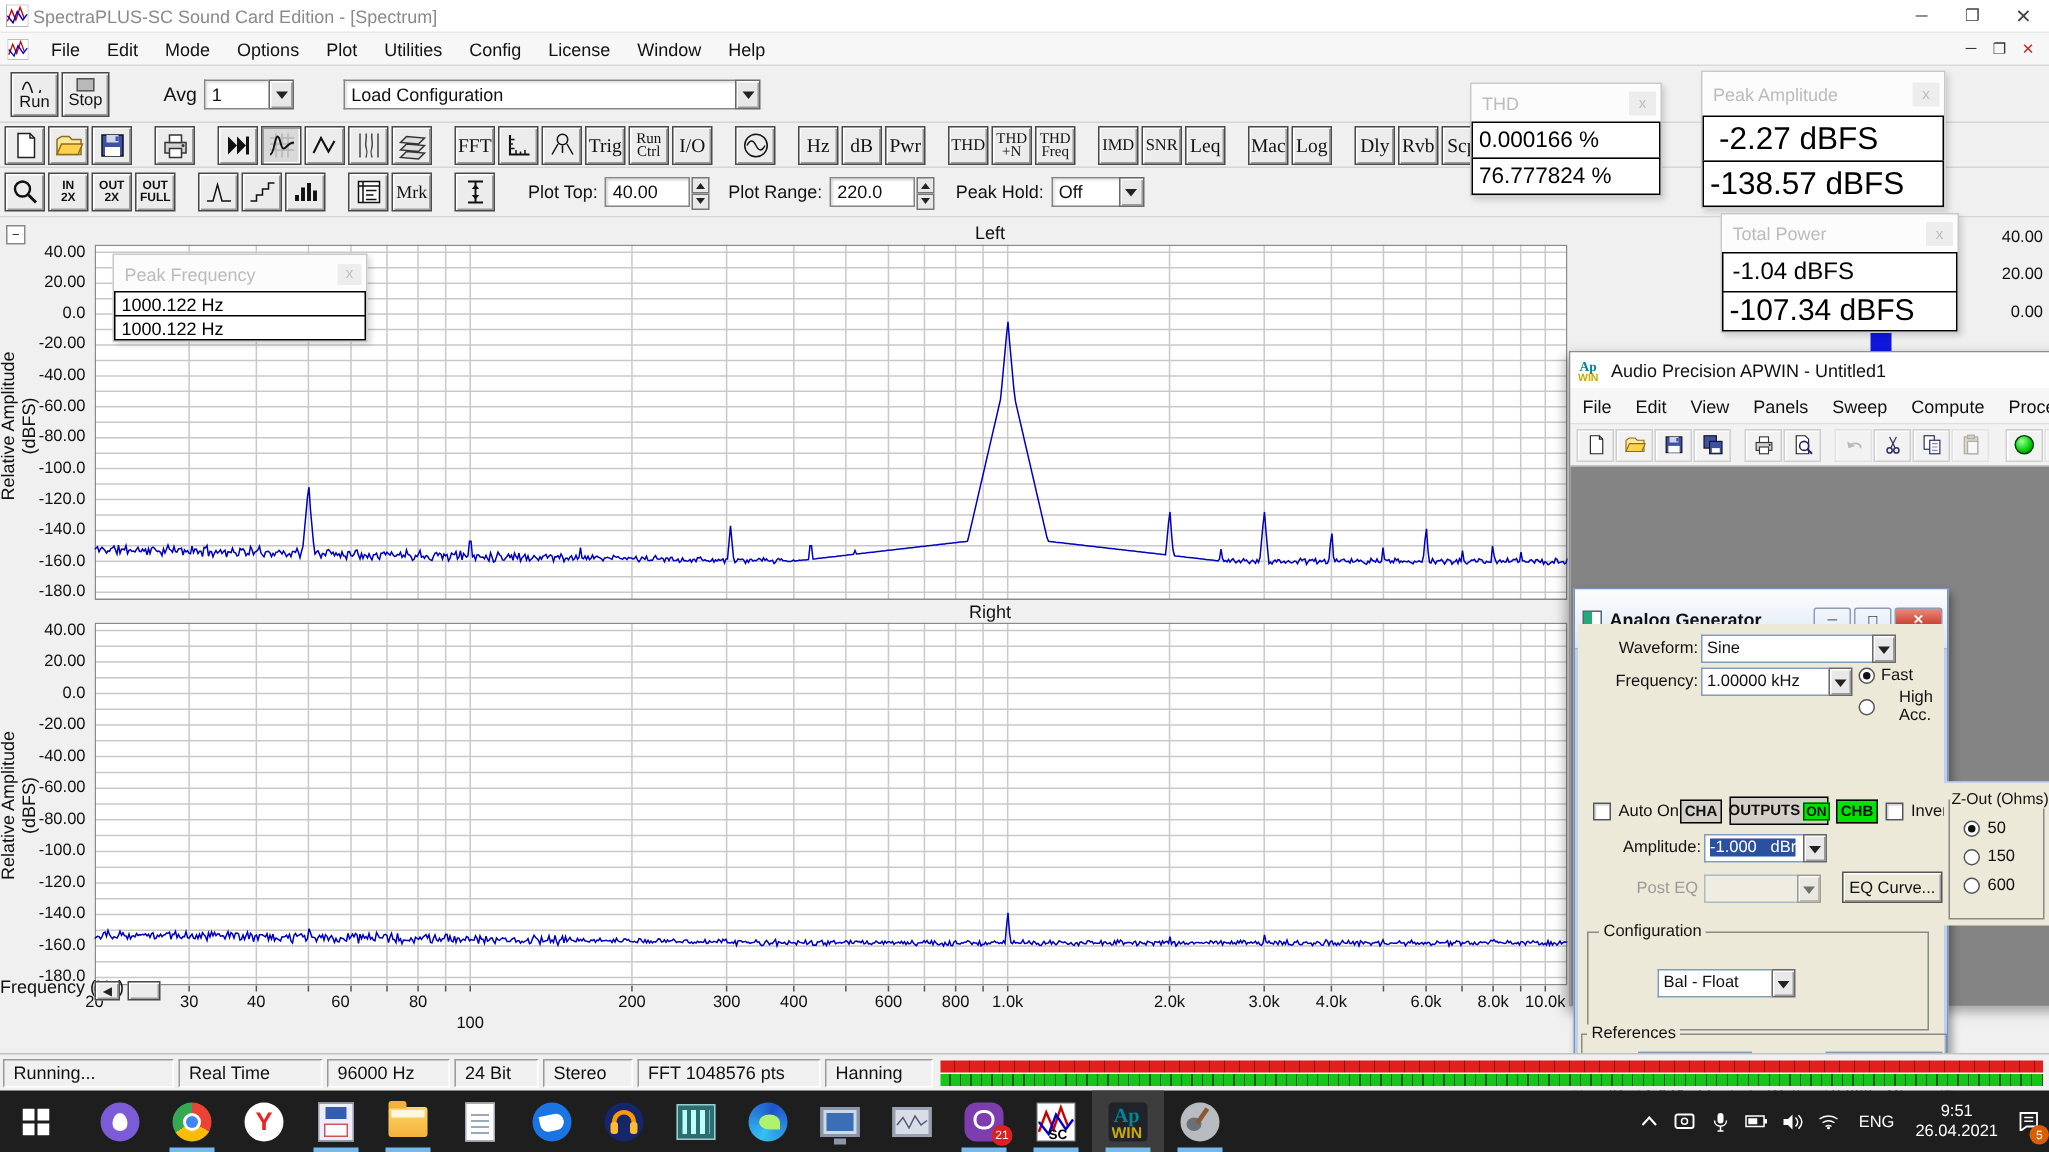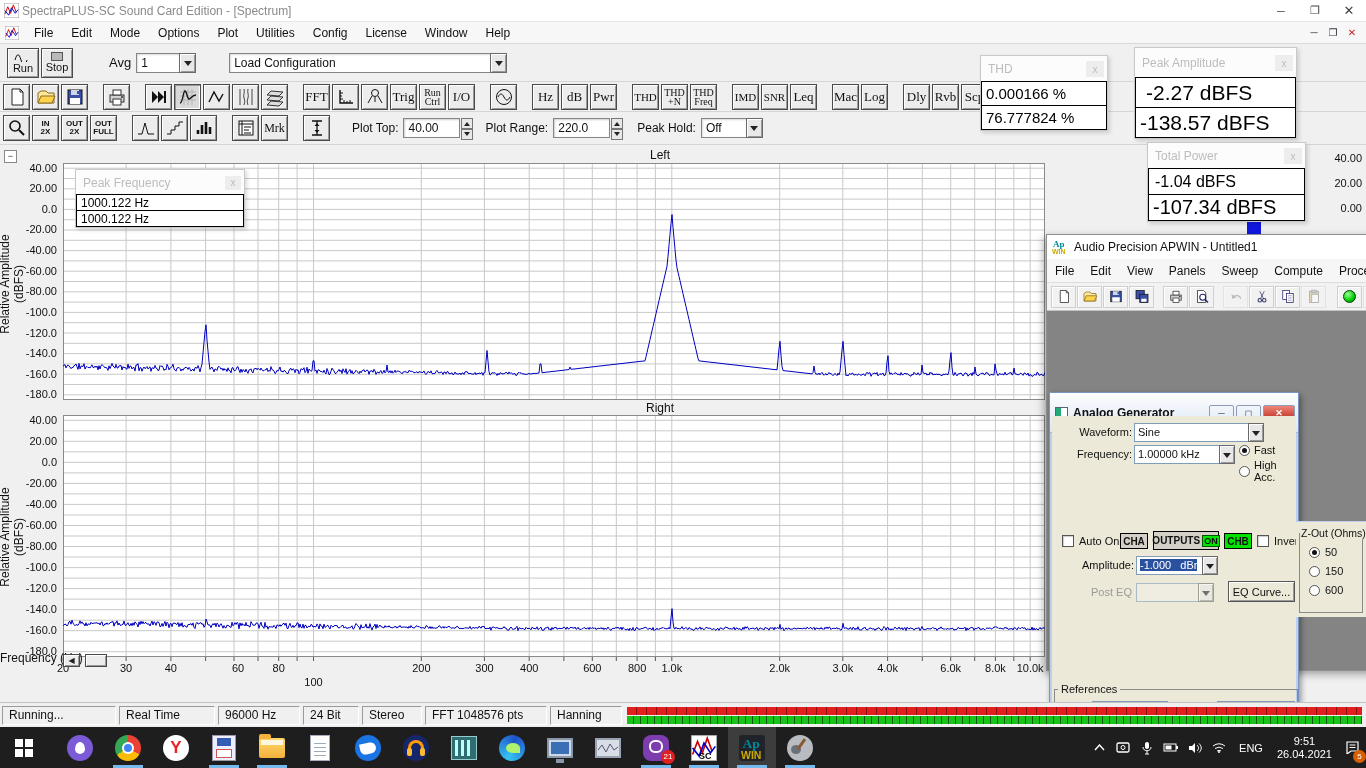--- a/index.html
+++ b/index.html
@@ -471,21 +471,21 @@
         <path d="M0 210.7L1 209.9L2 209.2L3 209.4L4 211.0L5 209.6L6 206.8L7 206.4L8 209.2L9 205.2L10 208.1L11 209.6L12 210.8L13 209.5L14 209.9L15 210.4L16 208.6L17 205.8L18 208.5L19 206.9L20 208.8L21 208.9L22 211.0L23 207.7L24 210.9L25 209.1L26 208.9L27 209.6L28 207.3L29 208.7L30 208.1L31 208.3L32 207.8L33 208.2L34 207.5L35 208.9L36 207.9L37 210.0L38 207.5L39 206.8L40 210.8L41 210.5L42 208.5L43 209.4L44 207.8L45 209.5L46 208.4L47 208.2L48 207.0L49 207.2L50 206.4L51 211.2L52 207.8L53 208.1L54 205.9L55 210.1L56 208.0L57 210.0L58 210.6L59 209.3L60 209.4L61 206.0L62 210.0L63 210.5L64 209.0L65 207.7L66 210.4L67 210.8L68 208.3L69 210.7L70 207.8L71 210.3L72 206.8L73 208.1L74 209.3L75 212.0L76 206.9L77 209.6L78 206.2L79 208.8L80 206.6L81 208.8L82 207.7L83 207.5L84 209.1L85 208.9L86 209.0L87 211.0L88 208.4L89 206.1L90 210.0L91 206.7L92 207.6L93 210.4L94 207.1L95 207.0L96 207.6L97 211.8L98 211.2L99 208.4L100 211.4L101 208.8L102 206.4L103 211.1L104 207.2L105 208.4L106 212.8L107 209.0L108 208.4L109 211.7L110 208.2L111 208.2L112 208.2L113 209.0L114 209.6L115 207.5L116 211.8L117 208.4L118 211.1L119 207.7L120 212.2L121 210.4L122 210.9L123 211.6L124 212.3L125 209.5L126 209.6L127 209.4L128 208.5L129 210.3L130 207.9L131 212.3L132 213.6L133 208.6L134 207.3L135 209.1L136 208.6L137 208.0L138 207.6L139 209.5L140 208.7L141 212.3L142 210.8L143 204.1L144 206.8L145 209.9L146 209.9L147 210.2L148 212.7L149 210.0L150 208.6L151 210.1L152 208.2L153 211.8L154 208.1L155 209.2L156 212.0L157 210.0L158 208.7L159 210.6L160 213.2L161 210.6L162 212.7L163 212.9L164 210.1L165 210.5L166 210.8L167 212.0L168 212.5L169 207.2L170 210.8L171 209.6L172 207.7L173 209.5L174 207.4L175 208.3L176 213.9L177 207.8L178 210.8L179 208.3L180 210.4L181 209.4L182 211.0L183 207.4L184 211.0L185 210.0L186 211.7L187 212.1L188 206.6L189 208.4L190 210.2L191 210.1L192 210.3L193 208.2L194 207.9L195 208.7L196 213.4L197 209.6L198 207.2L199 211.2L200 211.5L201 213.4L202 207.3L203 212.2L204 210.9L205 214.2L206 211.7L207 211.8L208 212.0L209 211.8L210 212.3L211 210.3L212 211.8L213 213.6L214 209.8L215 210.5L216 211.3L217 209.7L218 211.3L219 209.8L220 208.9L221 208.1L222 210.4L223 208.2L224 213.3L225 213.6L226 210.5L227 208.3L228 211.6L229 212.4L230 210.4L231 212.5L232 210.8L233 210.7L234 208.0L235 207.9L236 212.7L237 209.0L238 212.4L239 212.9L240 209.1L241 213.3L242 210.3L243 210.4L244 213.0L245 211.7L246 211.1L247 211.9L248 209.4L249 209.9L250 212.2L251 211.4L252 211.7L253 211.8L254 208.9L255 210.6L256 214.0L257 208.9L258 211.1L259 211.1L260 213.8L261 209.1L262 212.4L263 211.9L264 210.5L265 210.3L266 212.4L267 214.0L268 210.3L269 211.4L270 211.9L271 211.0L272 210.2L273 210.8L274 210.4L275 212.7L276 212.7L277 212.7L278 211.4L279 210.6L280 210.3L281 213.1L282 212.1L283 212.1L284 213.8L285 212.5L286 213.2L287 212.4L288 212.1L289 210.8L290 214.1L291 213.6L292 210.9L293 208.5L294 209.9L295 210.8L296 212.0L297 214.5L298 209.7L299 212.9L300 212.5L301 212.2L302 211.9L303 208.9L304 213.2L305 211.6L306 213.3L307 208.6L308 212.5L309 215.1L310 211.9L311 211.3L312 209.1L313 213.6L314 209.4L315 212.7L316 211.4L317 210.0L318 211.7L319 211.9L320 212.5L321 212.9L322 210.6L323 212.3L324 211.2L325 212.2L326 210.7L327 212.3L328 212.3L329 212.8L330 212.9L331 211.6L332 212.1L333 211.4L334 213.2L335 211.7L336 212.0L337 210.5L338 212.4L339 212.2L340 212.2L341 211.8L342 212.2L343 212.3L344 211.9L345 213.3L346 211.3L347 213.0L348 210.5L349 212.2L350 212.7L351 213.0L352 212.6L353 211.0L354 210.8L355 211.9L356 211.3L357 212.6L358 212.6L359 213.0L360 212.5L361 213.2L362 213.4L363 210.7L364 210.9L365 212.5L366 213.4L367 211.5L368 213.6L369 211.8L370 213.6L371 212.3L372 213.6L373 212.7L374 213.1L375 212.2L376 210.8L377 211.1L378 212.9L379 212.8L380 211.5L381 213.2L382 211.6L383 212.7L384 212.2L385 212.0L386 211.0L387 212.2L388 213.4L389 212.8L390 212.9L391 213.0L392 213.4L393 211.9L394 211.6L395 211.7L396 213.3L397 213.7L398 213.0L399 214.0L400 213.1L401 213.7L402 212.5L403 213.2L404 212.8L405 213.2L406 213.2L407 211.4L408 213.9L409 213.8L410 212.2L411 213.0L412 213.2L413 212.5L414 212.9L415 213.3L416 211.3L417 212.0L418 213.3L419 211.2L420 212.0L421 211.1L422 213.5L423 213.5L424 213.6L425 213.1L426 213.9L427 212.1L428 215.3L429 212.3L430 212.1L431 212.1L432 213.1L433 212.9L434 212.5L435 213.4L436 213.2L437 213.9L438 213.5L439 213.4L440 213.1L441 211.6L442 213.1L443 212.9L444 214.8L445 215.4L446 215.0L447 213.1L448 212.0L449 213.2L450 214.8L451 213.7L452 214.1L453 212.6L454 211.3L455 215.6L456 212.8L457 213.1L458 213.8L459 213.8L460 213.2L461 214.4L462 214.6L463 212.3L464 213.4L465 213.6L466 213.3L467 213.6L468 214.8L469 212.2L470 213.1L471 213.4L472 213.6L473 213.8L474 211.8L475 214.6L476 213.9L477 212.9L478 212.2L479 215.2L480 215.0L481 215.2L482 212.9L483 213.0L484 212.6L485 211.9L486 214.7L487 213.6L488 215.3L489 212.4L490 214.3L491 212.7L492 212.8L493 212.1L494 214.2L495 213.7L496 213.5L497 213.2L498 213.8L499 213.4L500 213.0L501 212.1L502 212.7L503 214.4L504 212.0L505 213.8L506 214.0L507 212.6L508 212.3L509 212.9L510 212.7L511 213.4L512 212.0L513 214.2L514 213.9L515 212.3L516 214.2L517 214.0L518 214.7L519 213.6L520 213.6L521 212.4L522 213.1L523 213.8L524 213.8L525 212.6L526 214.4L527 212.4L528 213.8L529 212.8L530 212.8L531 213.7L532 212.7L533 214.6L534 213.7L535 213.5L536 213.1L537 213.8L538 212.5L539 214.1L540 212.8L541 214.7L542 213.0L543 214.2L544 213.9L545 212.0L546 213.7L547 214.8L548 215.4L549 213.6L550 213.5L551 213.3L552 213.5L553 212.1L554 213.3L555 212.0L556 213.7L557 214.0L558 212.1L559 214.8L560 212.3L561 213.5L562 214.5L563 214.9L564 214.3L565 213.8L566 215.7L567 213.2L568 214.7L569 215.1L570 212.4L571 215.4L572 215.5L573 213.0L574 212.3L575 214.0L576 214.1L577 214.4L578 213.5L579 213.8L580 213.1L581 213.1L582 212.2L583 212.5L584 213.3L585 214.6L586 213.2L587 213.6L588 213.6L589 215.0L590 212.4L591 215.6L592 214.6L593 214.7L594 213.1L595 214.7L596 213.7L597 214.2L598 213.0L599 213.2L600 212.3L601 213.3L602 213.2L603 214.1L604 213.4L605 214.0L606 212.3L607 213.9L608 202.8L609 193.6L610 206.8L611 213.5L612 214.1L613 212.2L614 213.7L615 213.4L616 213.7L617 214.0L618 213.4L619 211.6L620 214.0L621 213.9L622 213.5L623 212.3L624 213.8L625 214.6L626 212.5L627 213.1L628 214.5L629 213.8L630 215.2L631 215.3L632 214.0L633 212.6L634 214.3L635 213.8L636 213.6L637 211.9L638 214.4L639 212.8L640 213.9L641 214.8L642 213.8L643 212.3L644 212.7L645 213.2L646 213.4L647 212.9L648 213.8L649 214.6L650 214.2L651 213.4L652 214.7L653 215.3L654 213.8L655 213.4L656 215.4L657 213.1L658 212.9L659 213.7L660 214.1L661 214.1L662 212.2L663 212.0L664 213.1L665 212.6L666 214.1L667 213.5L668 213.9L669 213.9L670 213.9L671 212.1L672 215.0L673 213.1L674 212.9L675 214.1L676 214.0L677 213.5L678 215.0L679 214.8L680 212.3L681 214.4L682 211.7L683 213.4L684 211.7L685 212.5L686 214.7L687 213.5L688 213.7L689 213.2L690 213.3L691 213.5L692 214.4L693 212.9L694 212.5L695 215.4L696 214.5L697 212.7L698 213.4L699 214.1L700 213.8L701 214.9L702 212.5L703 212.9L704 213.3L705 213.5L706 215.2L707 212.7L708 213.0L709 213.3L710 212.6L711 215.0L712 212.3L713 213.8L714 212.8L715 212.6L716 213.9L717 209.4L718 214.4L719 213.0L720 212.8L721 215.7L722 214.3L723 212.8L724 214.3L725 213.6L726 212.8L727 214.5L728 213.8L729 214.5L730 213.7L731 213.2L732 213.0L733 214.3L734 213.4L735 213.3L736 213.3L737 213.7L738 213.4L739 213.9L740 213.6L741 213.1L742 213.4L743 214.1L744 212.2L745 212.8L746 213.9L747 212.6L748 212.5L749 214.2L750 213.5L751 212.2L752 214.9L753 212.9L754 213.3L755 213.8L756 213.4L757 214.2L758 212.4L759 214.2L760 213.5L761 214.5L762 212.3L763 213.7L764 211.9L765 213.7L766 212.0L767 212.4L768 214.6L769 213.4L770 213.6L771 213.0L772 213.8L773 213.4L774 212.5L775 214.2L776 213.2L777 214.7L778 215.2L779 213.8L780 208.3L781 212.9L782 213.6L783 212.4L784 213.9L785 213.7L786 214.4L787 212.5L788 213.2L789 214.8L790 212.2L791 212.9L792 214.8L793 213.1L794 214.4L795 211.7L796 214.7L797 214.6L798 215.1L799 214.7L800 212.9L801 213.3L802 212.1L803 214.3L804 214.8L805 214.7L806 213.3L807 213.3L808 212.9L809 214.0L810 213.9L811 213.7L812 215.4L813 213.7L814 214.2L815 212.7L816 213.1L817 213.7L818 215.1L819 215.2L820 213.4L821 211.5L822 212.6L823 215.1L824 212.7L825 212.3L826 214.8L827 213.7L828 215.1L829 213.7L830 214.9L831 213.6L832 212.0L833 213.4L834 213.9L835 213.8L836 212.0L837 214.0L838 214.0L839 212.7L840 214.9L841 213.1L842 212.7L843 215.6L844 212.2L845 213.1L846 214.2L847 212.9L848 213.1L849 213.6L850 213.6L851 215.1L852 213.7L853 213.6L854 213.2L855 213.3L856 212.6L857 215.6L858 213.8L859 211.5L860 214.1L861 214.2L862 214.7L863 214.4L864 213.6L865 213.6L866 213.9L867 213.9L868 213.8L869 213.3L870 212.3L871 213.7L872 213.6L873 213.4L874 215.5L875 214.0L876 213.0L877 213.6L878 211.8L879 213.8L880 213.2L881 214.5L882 213.5L883 214.5L884 213.9L885 213.3L886 214.5L887 213.3L888 214.1L889 213.2L890 213.4L891 215.2L892 214.4L893 214.7L894 214.1L895 212.4L896 213.1L897 213.7L898 213.3L899 213.5L900 213.5L901 213.2L902 212.1L903 215.6L904 212.9L905 215.0L906 213.4L907 213.6L908 212.2L909 212.7L910 212.7L911 215.3L912 213.3L913 213.9L914 213.4L915 212.6L916 212.5L917 214.5L918 213.8L919 214.7L920 213.1L921 214.4L922 214.7L923 213.6L924 212.8L925 213.4L926 213.2L927 213.0L928 213.4L929 214.3L930 213.1L931 211.8L932 212.4L933 211.4L934 212.8L935 212.6L936 213.6L937 213.0L938 213.4L939 213.6L940 214.0L941 213.8L942 212.1L943 213.5L944 212.6L945 214.2L946 214.3L947 213.7L948 214.1L949 213.3L950 215.0L951 212.8L952 212.9L953 213.5L954 214.9L955 212.7L956 212.7L957 213.8L958 213.4L959 212.2L960 213.1L961 213.3L962 212.7L963 214.8L964 214.5L965 213.6L966 214.8L967 213.9L968 215.0L969 212.1L970 215.1L971 212.9L972 215.0L973 213.6L974 213.9L975 215.1L976 213.8L977 212.4L978 214.2L979 213.4L980 212.8L981 213.1L982 213.0" stroke="#0000bf" fill="none"></path>
       </svg>
 
     <svg id="xticks" class="abs" style="left:0;top:512px" width="1060" height="5">
         <path d="M63 0V4M126.1 0V4M170.9 0V4M205.6 0V4M234.0 0V4M258.0 0V4M278.7 0V4M297.1 0V4M313.5 0V4M421.3 0V4M484.4 0V4M529.2 0V4M563.9 0V4M592.3 0V4M616.3 0V4M637.1 0V4M655.4 0V4M671.8 0V4M779.7 0V4M842.8 0V4M887.6 0V4M922.3 0V4M950.7 0V4M974.7 0V4M995.4 0V4M1013.8 0V4M1030.2 0V4" stroke="#555" fill="none"></path>
       </svg>
     <div id="xlabels" class="abs" style="left:0;top:517px;width:1366px;height:14px">
         <span class="xtick" style="left: 63px;">20</span>
         <span class="xtick" style="left: 126.102px;">30</span>
         <span class="xtick" style="left: 170.873px;">40</span>
-        <span class="xtick" style="left: 238px;">60</span>
+        <span class="xtick" style="left: 227px;">60</span>
         <span class="xtick" style="left: 278.746px;">80</span>
         <span class="xtick" style="left: 313.474px; margin-top: 14px;">100</span>
         <span class="xtick" style="left: 421.347px;">200</span>
         <span class="xtick" style="left: 484.448px;">300</span>
         <span class="xtick" style="left: 529.22px;">400</span>
         <span class="xtick" style="left: 592.322px;">600</span>
         <span class="xtick" style="left: 637.093px;">800</span>
         <span class="xtick" style="left: 671.82px;">1.0k</span>
         <span class="xtick" style="left: 779.693px;">2.0k</span>
         <span class="xtick" style="left: 842.795px;">3.0k</span>
@@ -635,21 +635,21 @@
           <div class="agcombo" style="left:82px;top:29px;width:101px">
             <div class="val">1.00000 kHz</div>
               <div class="carrow"></div>
           </div>
           <div class="hrow" style="left:187px;top:28px">
               <div class="radio sel"></div>
               <span style="margin-left:4px">Fast</span>
             </div>
           <div class="hrow" style="left:187px;top:43px">
               <div class="radio"></div>
-              <span style="margin-left:4px">High Acc.</span>
+              <span style="margin-left:16px">High Acc.</span>
             </div>
 
           <div class="hrow" style="left:10px;top:119px">
               <div class="chk"></div>
               <span style="margin-left:5px">Auto On</span>
             </div>
           <div class="chbtn" style="position:absolute;left:68px;top:117px;width:28px;height:16px">CHA</div>
           <div class="chbtn" style="position:absolute;left:101px;top:115px;width:66px;height:19px">
             <span>OUTPUTS</span>
             <span style="background:#00e300;border:1px solid #050;padding:0 1px;margin-left:2px;font-size:9px">ON</span>
@@ -666,20 +666,27 @@
             <div class="carrow"></div>
           </div>
 
           <span class="aglbl dis-gray" style="left:36px;top:170px;width:44px">Post EQ</span>
           <div class="agcombo" style="left:84px;top:167px;width:78px;opacity:.6">
             <div class="val" style="background:#f2f0e8"></div>
               <div class="carrow"></div>
           </div>
           <div class="btn" style="position:absolute;left:176px;top:165px;width:67px;height:21px;background:#ece9d8;border:1px solid #555">EQ Curve...</div>
 
+          <div class="grp" style="left:6px;top:205px;width:228px;height:66px">
+            <span class="gl">Configuration</span>
+            <div class="agcombo" style="left:46px;top:24px;width:92px">
+              <div class="val">Bal - Float</div>
+                <div class="carrow"></div>
+            </div>
+          </div>
 
           <div class="grp" style="left:2px;top:273px;width:244px;height:53px">
             <span class="gl" style="left:3px">References</span>
             <span class="aglbl" style="left:4px;top:13px;width:30px">dBm:</span>
             <div class="agfield" style="left:37px;top:11px;width:76px">600.0   Ohms</div>
             <span class="aglbl" style="left:120px;top:13px;width:34px">Freq:</span>
             <div class="agfield" style="left:162px;top:11px;width:78px">1.00000 kHz</div>
             <span class="aglbl" style="left:4px;top:34px;width:30px">dBr:</span>
             <div class="agcombo" style="left:37px;top:32px;width:76px;height:17px">
               <div class="val">1.840   V</div>

